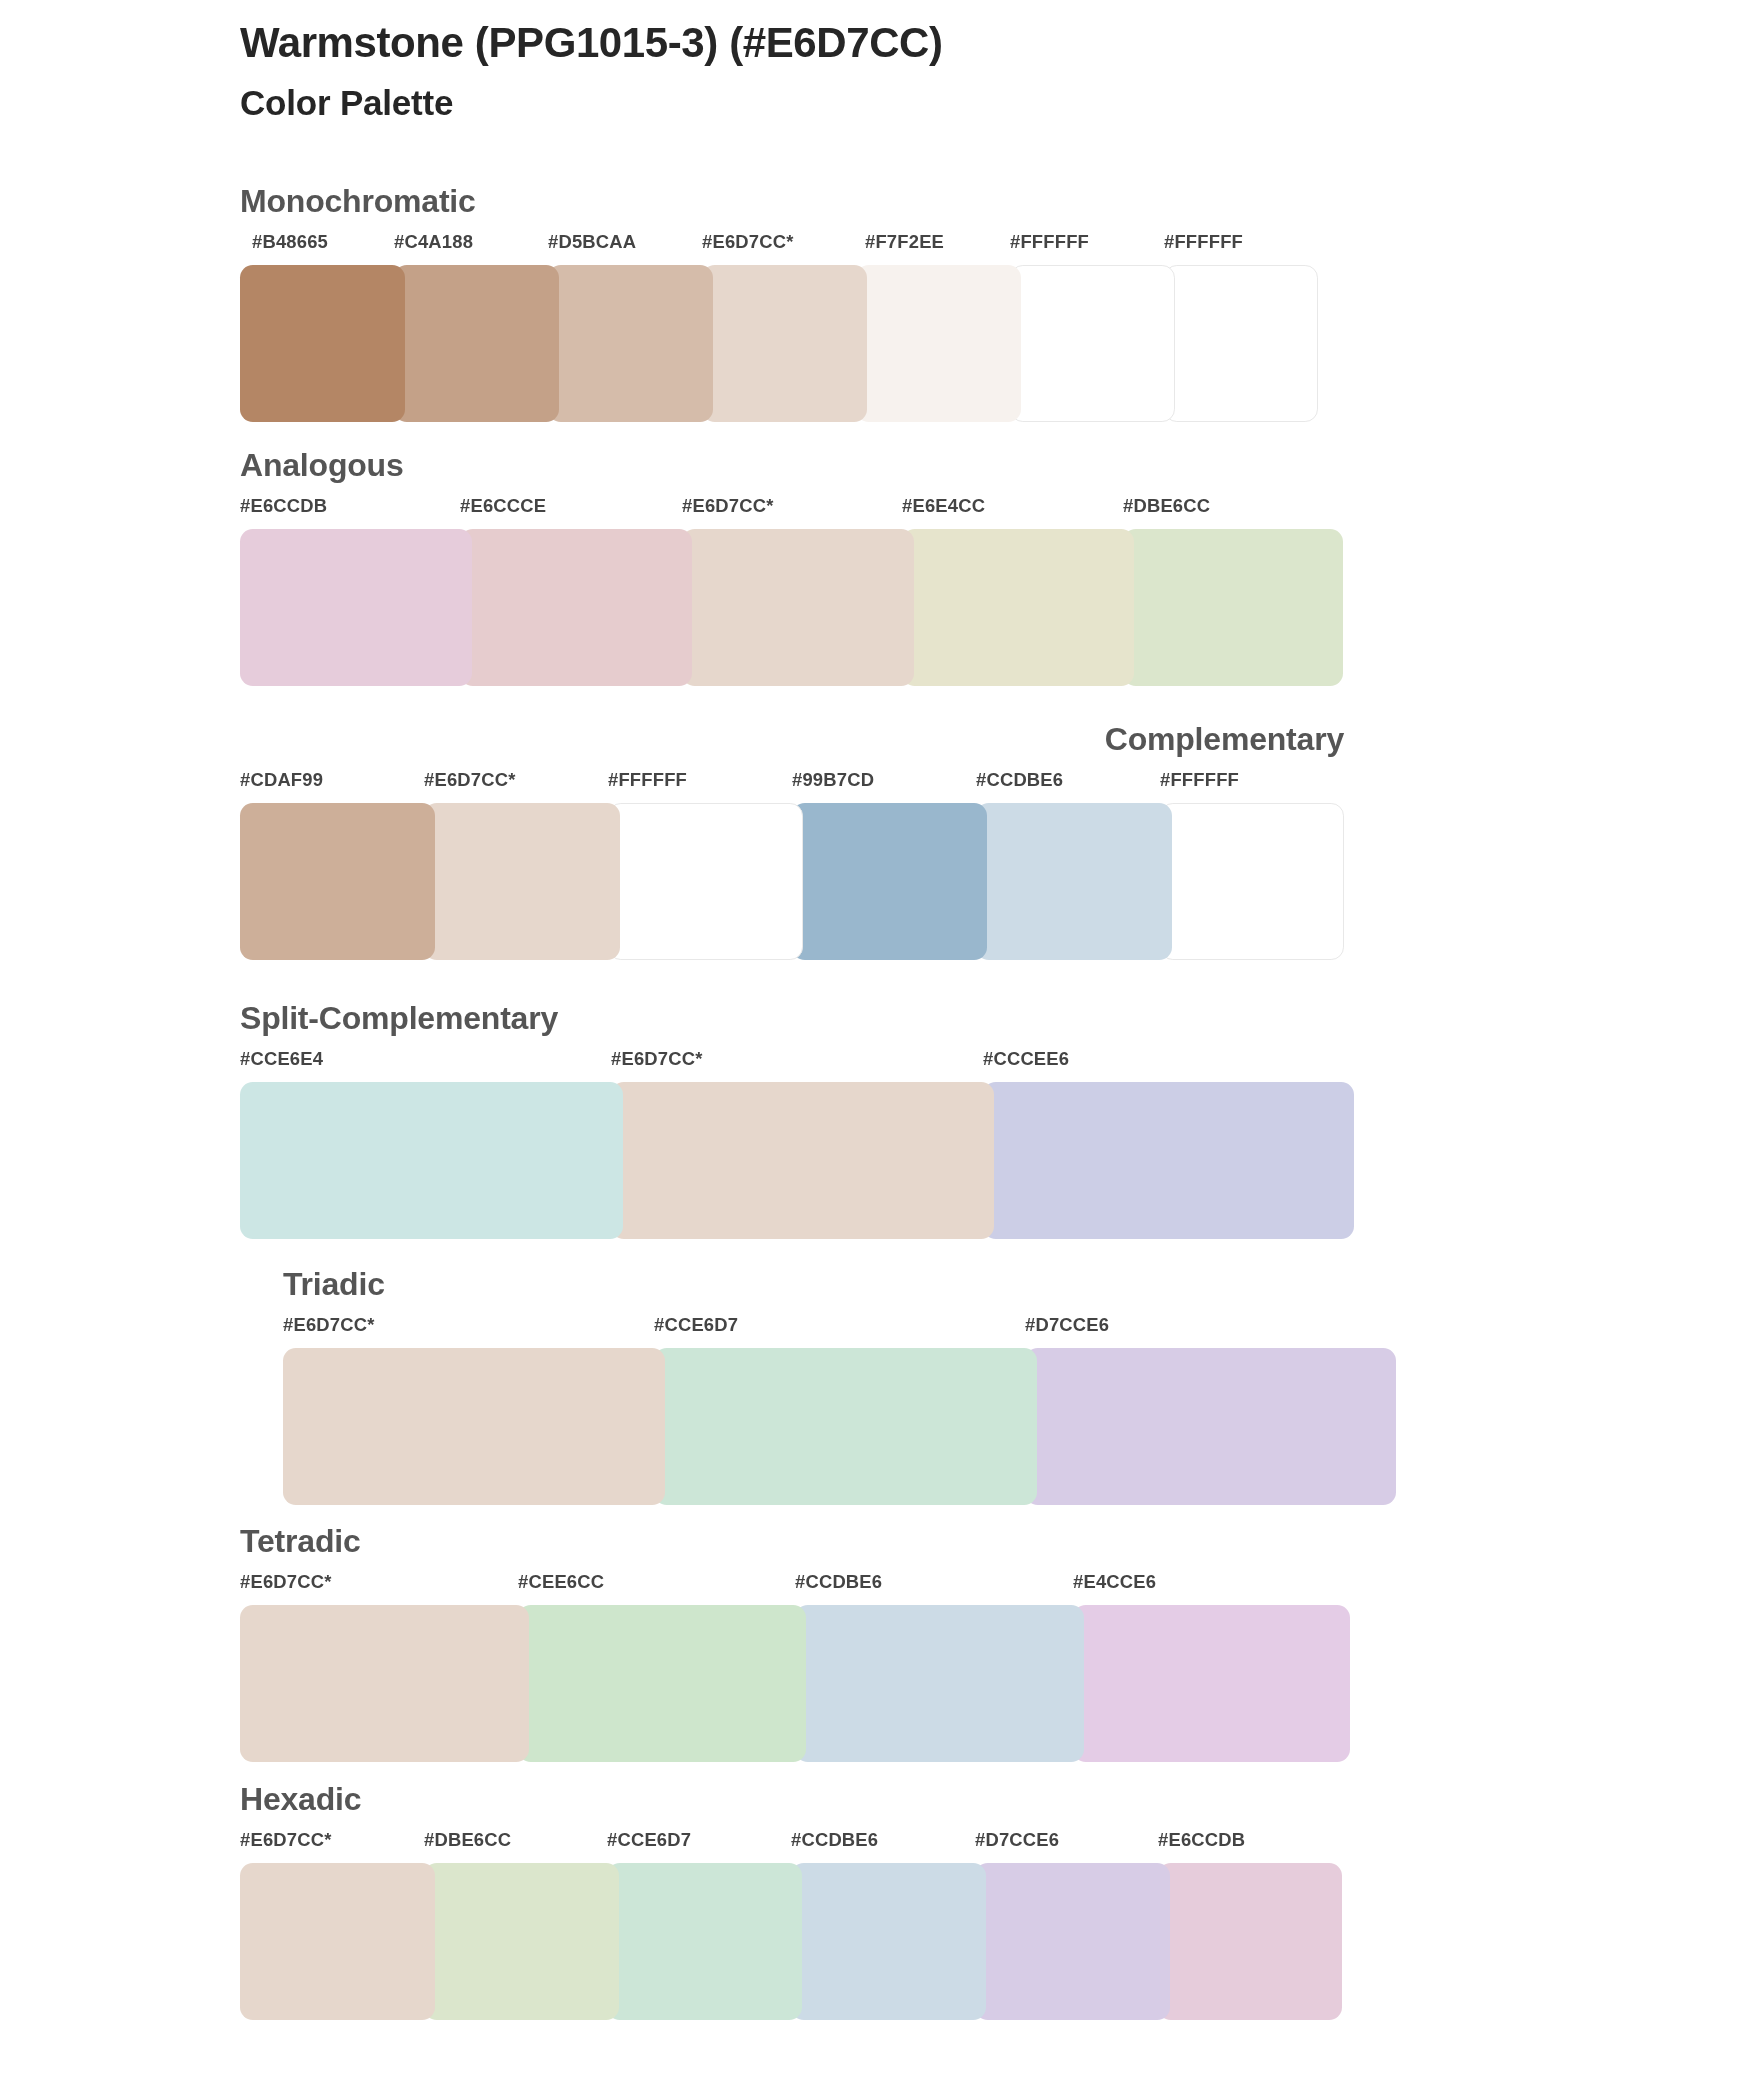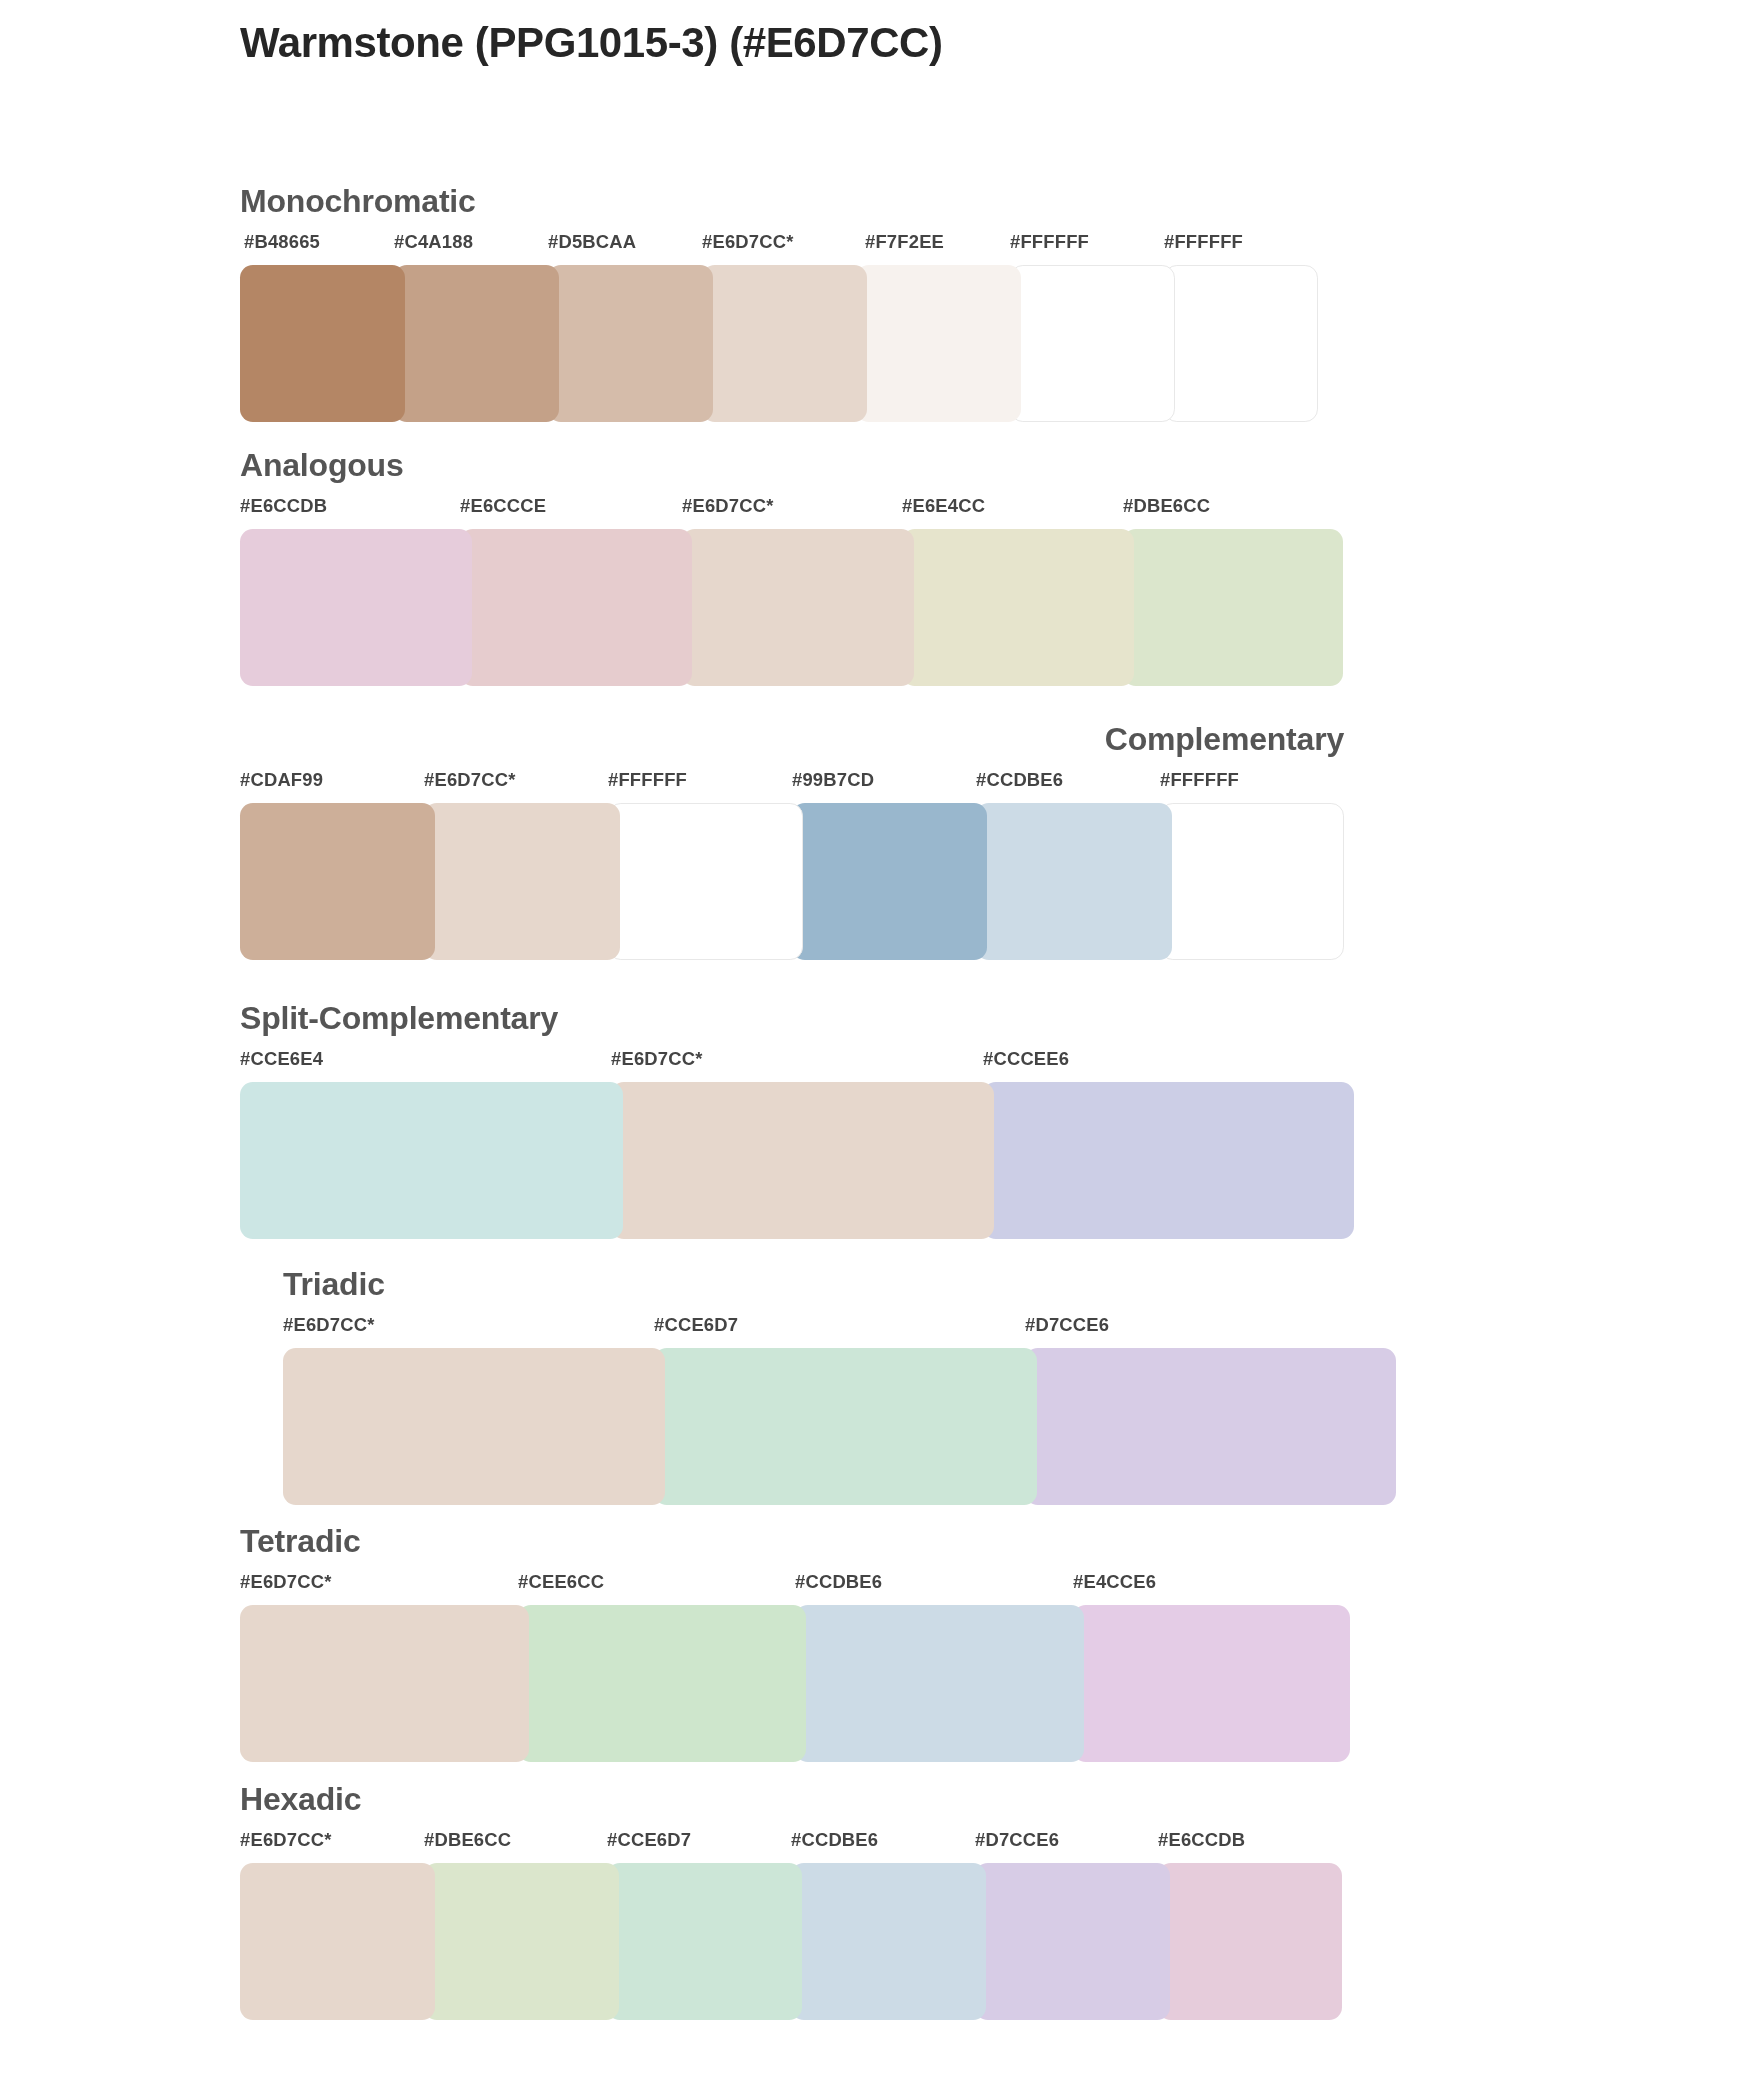--- a/index.html
+++ b/index.html
@@ -114,27 +114,28 @@
     line-height: 1;
   }
 </style>
 </head>
 <body>
 
 <div class="page">
 
   <div class="header">
     <h1 class="page-title">Warmstone (PPG1015-3) (#E6D7CC)</h1>
+    <h2 class="page-subtitle">Color Palette</h2>
   </div>
 
   <div class="sections" id="sections-root">
       <div class="section" style="top: 185px; left: 240px; width: 1078px;">
         <div class="section-title">Monochromatic</div>
         <div class="labels-row">
-          <span class="swatch-label" style="left: 4px; text-align: right;">#B48665</span>
+          <span class="swatch-label" style="left: 12px; text-align: right;">#B48665</span>
           <span class="swatch-label" style="left: 154px;">#C4A188</span>
           <span class="swatch-label" style="left: 308px;">#D5BCAA</span>
           <span class="swatch-label" style="left: 462px;">#E6D7CC*</span>
           <span class="swatch-label" style="left: 625px;">#F7F2EE</span>
           <span class="swatch-label" style="left: 770px;">#FFFFFF</span>
           <span class="swatch-label" style="left: 924px;">#FFFFFF</span>
         </div>
         <div class="swatch-row" style="height: 157px;">
           <div class="swatch" style="left: 0px; width: 165px; height: 157px; background: rgb(180, 134, 101); z-index: 7;"></div>
           <div class="swatch" style="left: 154px; width: 165px; height: 157px; background: rgb(196, 161, 136); z-index: 6;"></div>

